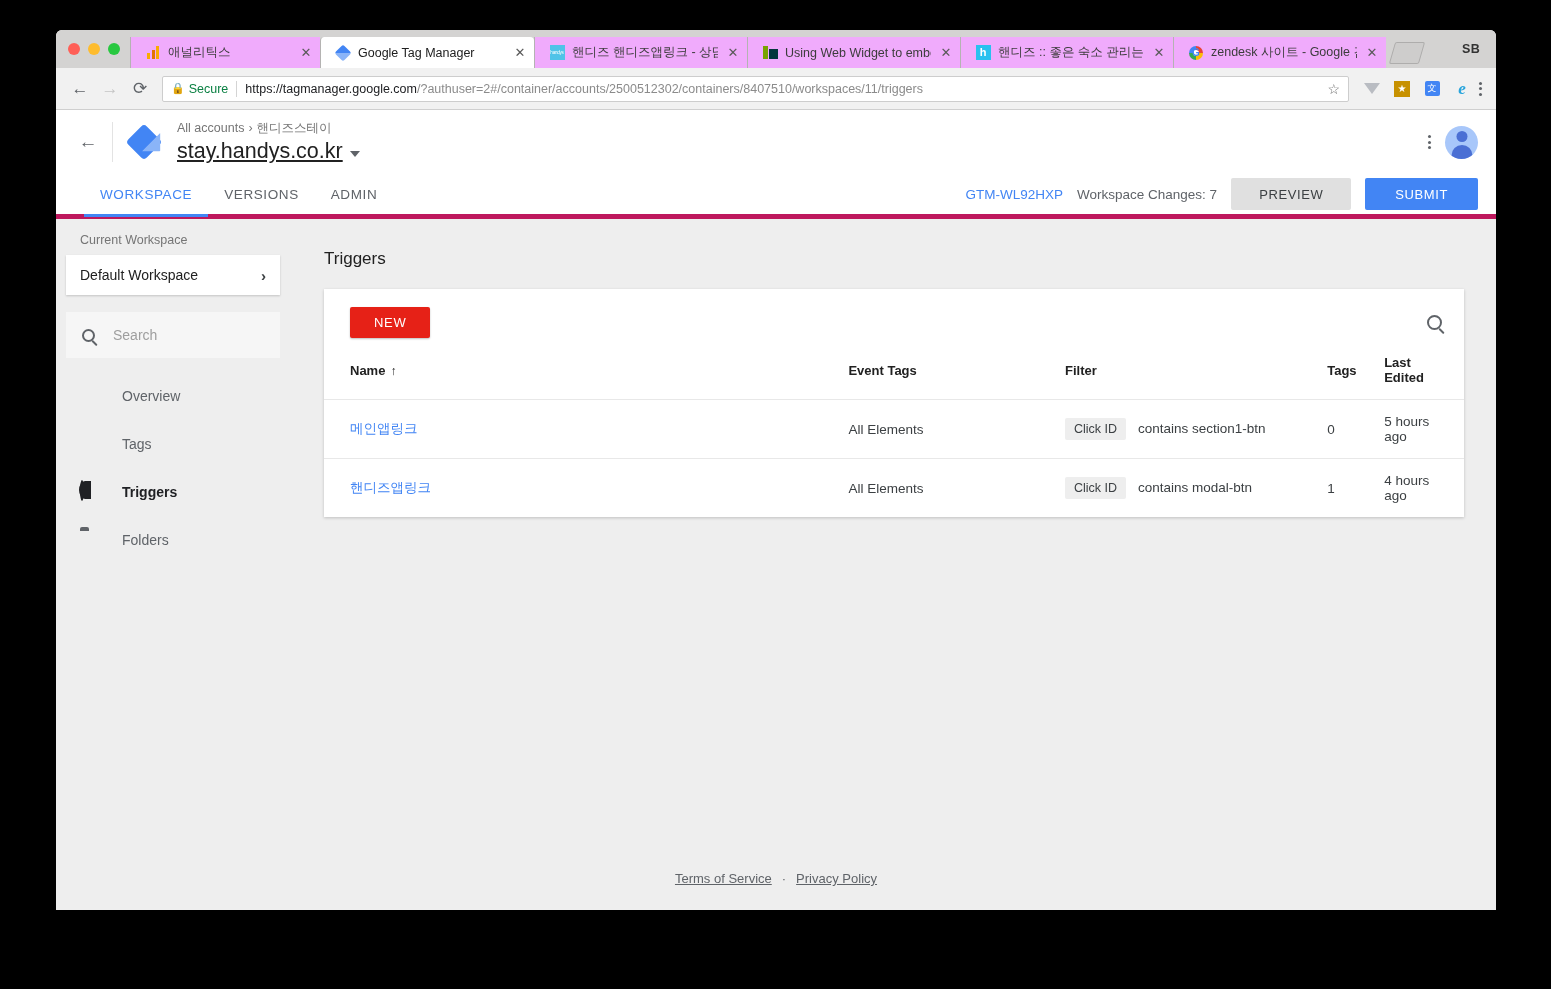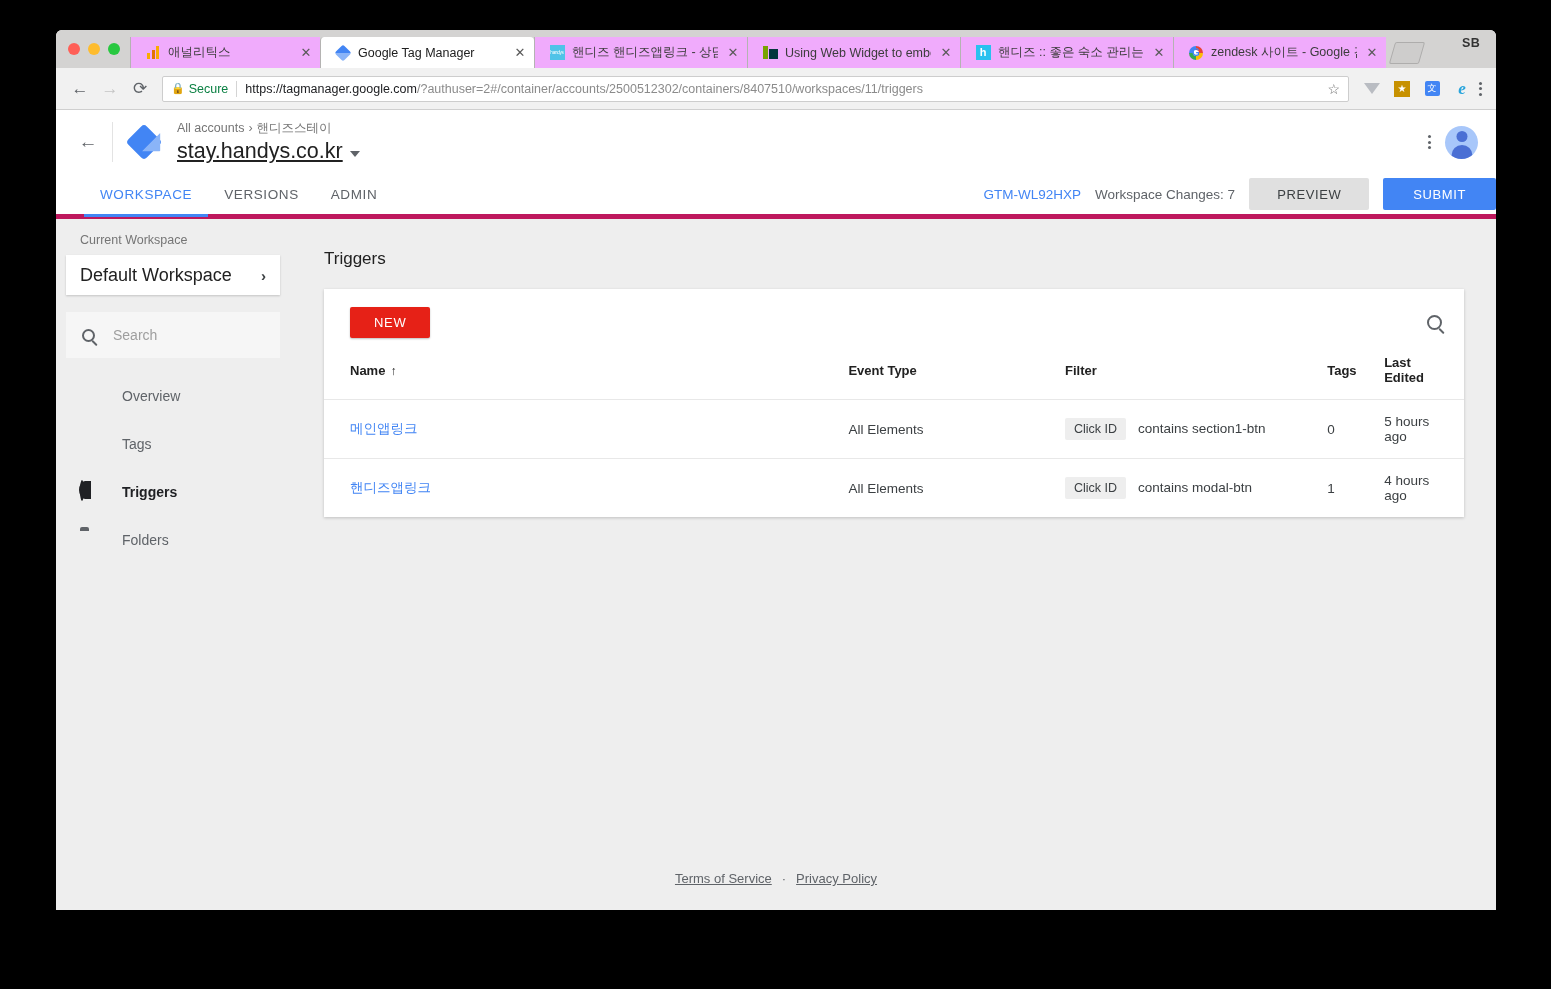--- a/index.html
+++ b/index.html
@@ -86,21 +86,21 @@
     width: 30px; height: 22px;
     margin-left: 6px; margin-bottom: 4px;
     border: 1px solid #aeadac;
     border-radius: 2px;
     background: #cecdcc;
     transform: skewX(-16deg);
   }
   .profile-chip {
     margin-left: auto;
     margin-right: 16px;
-    margin-bottom: 18px;
+    margin-bottom: 12px;
     font-size: 12.5px;
     font-weight: bold;
     color: #333;
     letter-spacing: 0.3px;
   }
 
   
   .fav-analytics { display:flex; align-items:flex-end; gap:1.5px; height:13px; }
   .fav-analytics i { display:block; width:3px; background:#f9ab00; }
   .fav-analytics i:nth-child(1){ height:6px; }
@@ -266,21 +266,21 @@
     color:#5f6368; font-weight: 500;
     padding: 0 16px; height: 45px;
     display:flex; align-items:center;
     cursor:pointer; position:relative;
   }
   .gtm-tab.active { color:#4285f4; }
   .gtm-tab.active::after{
     content:""; position:absolute; left:0; right:0; bottom:0; height:3px; background:#4285f4;
   }
   .gtm-tabs-right {
-    margin-left: auto; display:flex; align-items:center; gap:14px; 
+    margin-left: auto; display:flex; align-items:center; gap:14px; padding-right: 18px;
   }
   .gtm-id { color:#4285f4; font-size:13.5px; cursor:pointer; }
   .ws-changes { color:#5f6368; font-size:13.5px; }
   .btn-preview {
     background:#e0e0e0; color:#3c4043; border:none;
     font-size:13px; font-weight:500; letter-spacing:0.6px;
     padding: 0 28px; height: 32px; border-radius:2px; cursor:pointer;
     font-family:"Liberation Sans",sans-serif;
   }
   .btn-submit {
@@ -300,21 +300,21 @@
     background: #eeeeee;
   }
   .sb-label { font-size:12.5px; color:#757575; padding: 0 0 8px 24px; }
   .ws-card {
     background:#fff; margin: 0 16px 0 10px;
     height: 40px; display:flex; align-items:center;
     padding: 0 14px 0 14px;
     box-shadow: 0 1px 2px rgba(0,0,0,0.18);
     cursor:pointer;
   }
-  .ws-card-name { font-size:18px; color:#212121; }
+  .ws-card-name { font-size:14px; color:#212121; }
   .ws-card-arrow { margin-left:auto; color:#3c4043; font-size:15px; font-weight:bold; }
   .sb-search {
     margin: 17px 16px 0 10px;
     height: 46px;
     background: #f6f6f6;
     display:flex; align-items:center;
     padding-left: 16px; gap: 18px;
     cursor: text;
   }
   .sb-search-input {
@@ -594,21 +594,21 @@
             <button class="btn-new">NEW</button>
             <span class="toolbar-search">
                 <span class="mag"></span>
               </span>
           </div>
 
           <table class="trig">
             <thead>
               <tr>
                 <th class="col-name"><span>Name</span><span class="sort-arrow">↑</span></th>
-                <th class="col-event">Event Type</th>
+                <th class="col-event">Event Tags</th>
                 <th class="col-filter">Filter</th>
                 <th class="col-tags">Tags</th>
                 <th class="col-edited">Last Edited</th>
               </tr>
             </thead>
             <tbody>
               <tr>
                 <td class="col-name"><span class="trig-link">메인앱링크</span></td>
                 <td class="col-event">All Elements</td>
                 <td class="col-filter"><span class="chip">Click ID</span><span>contains section1-btn</span></td>

